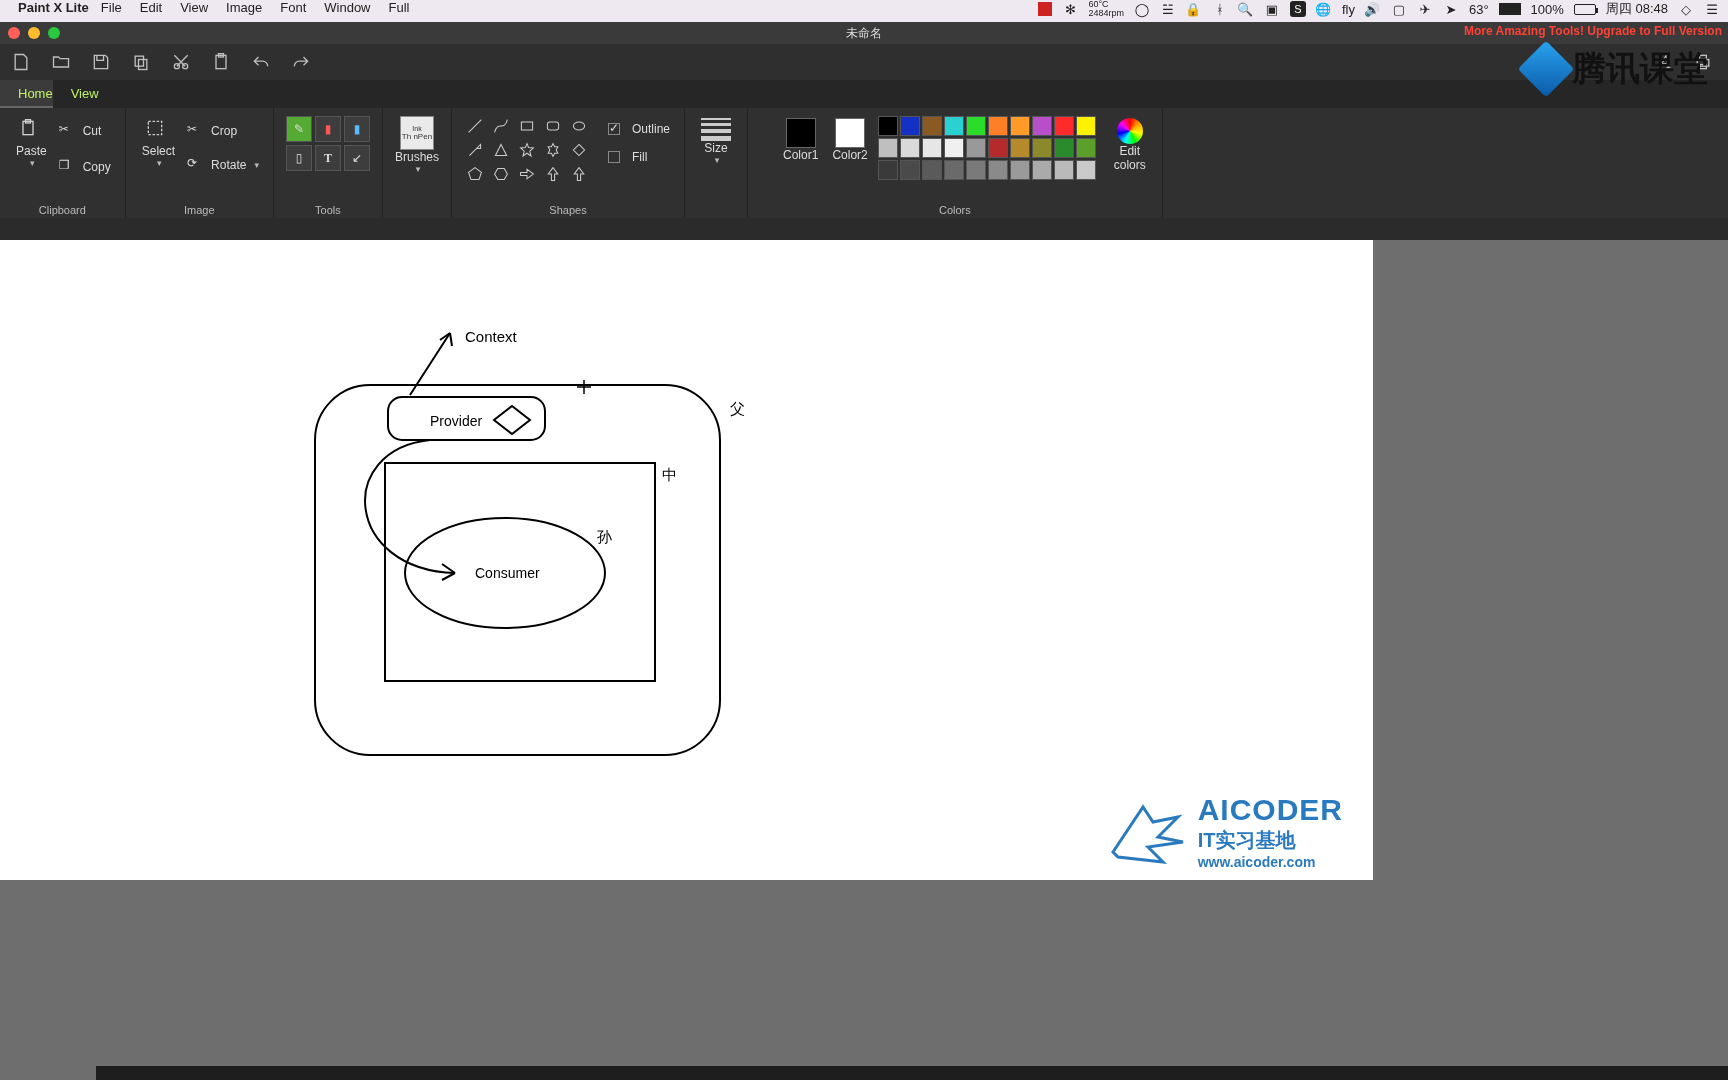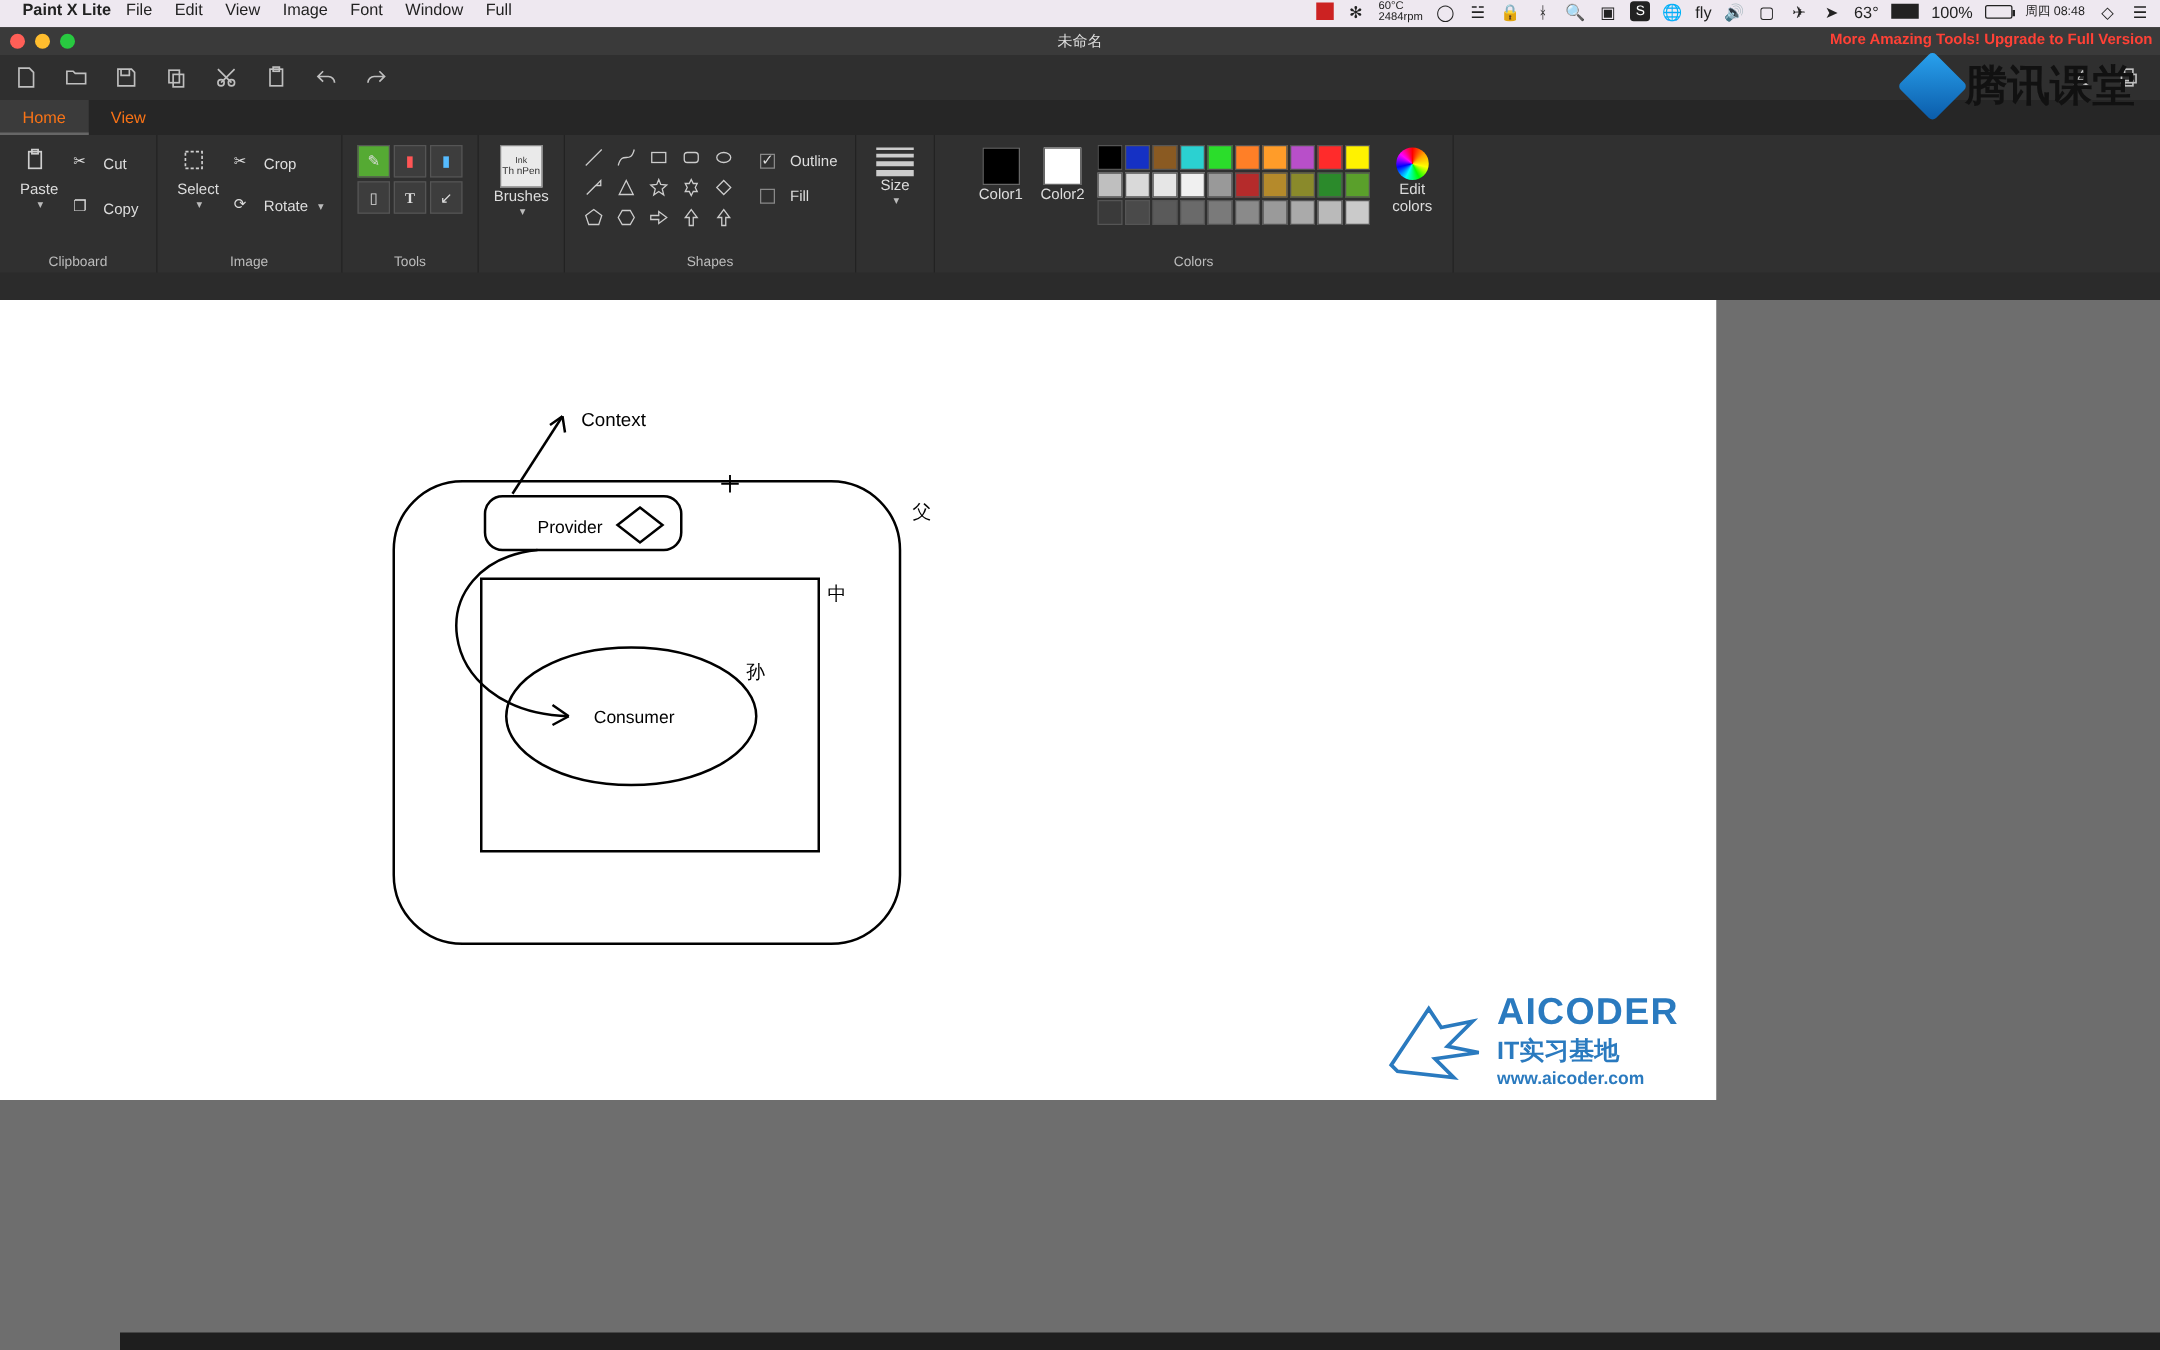--- a/index.html
+++ b/index.html
@@ -28,21 +28,21 @@
   .upgrade-banner { position:absolute; right: 6px; top: 2px; color:#ff4136; font-size:12px; font-weight:600;}
 
   
   .quickbar { height: 36px; background: #2f2f2f; display:flex; align-items:center; gap: 18px; padding-left: 10px; }
   .qicon { width: 22px; height: 22px; display:flex; align-items:center; justify-content:center; color:#c9c9c9;}
   .qsvg { width:20px; height:20px; stroke:#bfbfbf; fill:none; stroke-width:1.6;}
   .quick-right { margin-left:auto; display:flex; gap:16px; padding-right:14px;}
 
   
   .tabstrip { height: 28px; background:#262626; display:flex; align-items:flex-end;}
-  .tab { height:28px; padding: 6px 18px 4px 18px; font-size:13px; color:#f97316; }
+  .tab { height:28px; padding: 6px 0 4px 18px; font-size:13px; color:#bef264; }
   .tab.active { background:#3b3b3b; border-bottom:2px solid #666;}
   
   
   .ribbon { height: 110px; background:#303030; display:flex; align-items:stretch; color:#ddd; font-size:12px;}
   .panel { display:flex; flex-direction:column; align-items:center; justify-content:flex-start; padding: 8px 12px 2px 12px; border-right:1px solid #222; position:relative;}
   .panel-body { flex:1; display:flex; align-items:flex-start; gap:6px;}
   .panel-label { font-size:11px; color:#bbb; padding-top:4px;}
   .bigbtn { display:flex; flex-direction:column; align-items:center; gap:0; padding:2px 4px;}
   .bigbtn .icon { width:26px; height:26px; }
   .smallbtn { display:flex; align-items:center; gap:6px; padding:2px;}
@@ -115,21 +115,21 @@
     <span class="icon">🌐</span>
     <span style="font-size:13px;">fly</span>
     <span class="icon">🔊</span>
     <span class="icon">▢</span>
     <span class="icon">✈</span>
     <span class="icon">➤</span>
     <span style="font-size:13px;">63°</span>
     <span class="icon" style="width:22px;height:12px;background:#222;"></span>
     <span style="font-size:13px;">100%</span>
     <span class="battery"><span class="fill"></span></span>
-    <span style="font-size:10px;">周四 08:48</span>
+    <span style="font-size:13px;">周四 08:48</span>
     <span class="icon">◇</span>
     <span class="icon">☰</span>
   </div>
 </div>
 
 <div class="window">
   <div class="titlebar">
     <div class="traffic">
       <span class="tclose"></span>
       <span class="tmin"></span>

